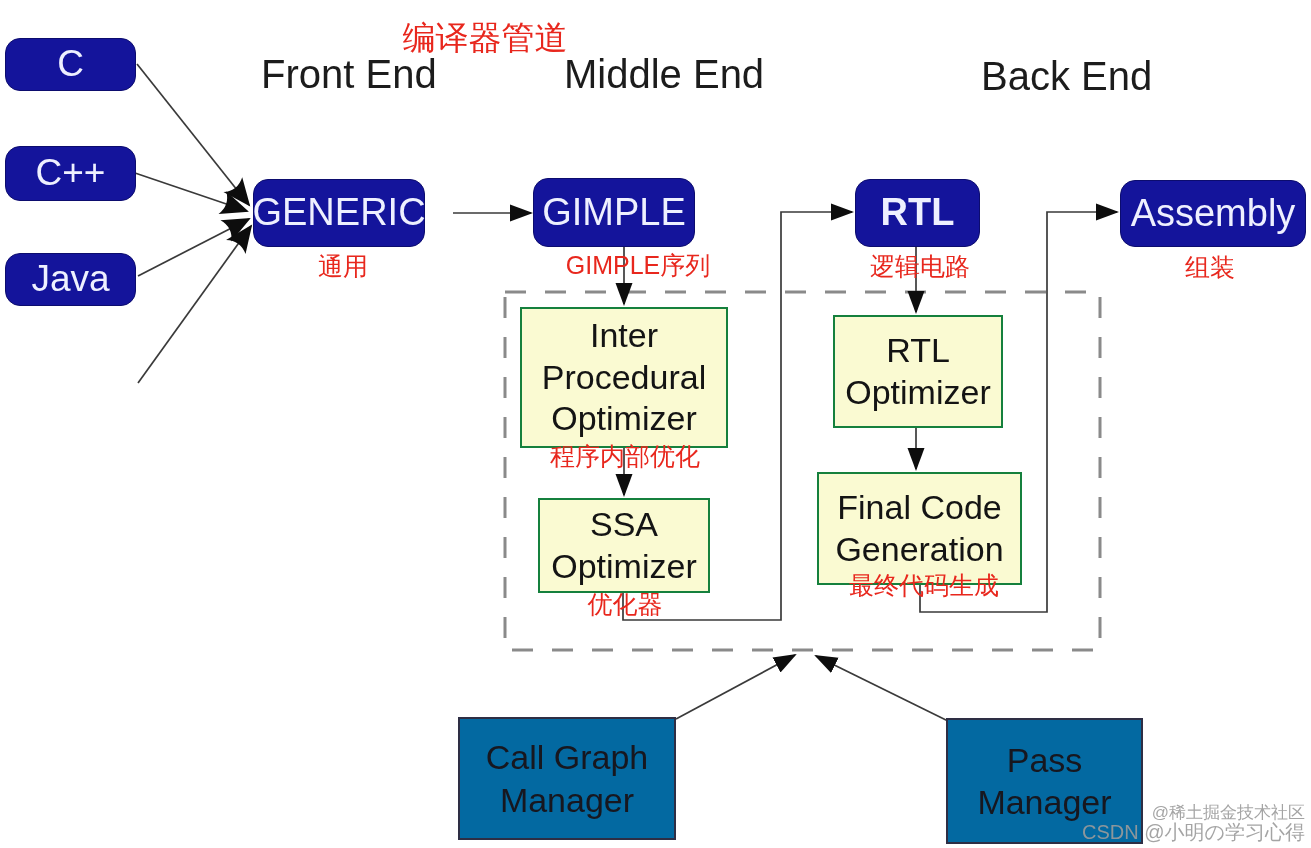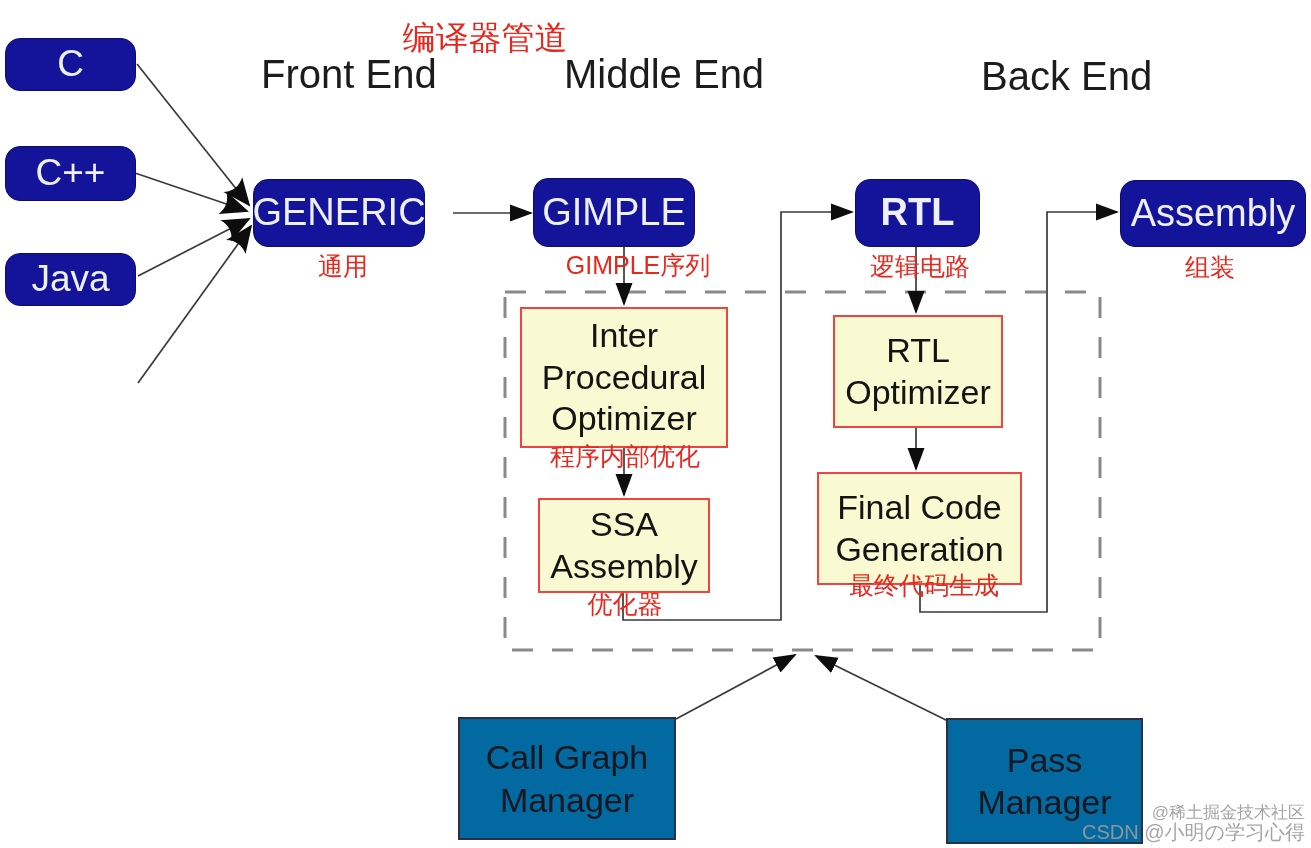--- a/index.html
+++ b/index.html
@@ -14,21 +14,21 @@
   .node{
     position:absolute;display:flex;align-items:center;justify-content:center;
     text-align:center;box-sizing:border-box;z-index:2;
   }
   .navy{
     background:#14149b;color:#eef0ff;border-radius:15px;
     font-size:37px;line-height:1.05;border:1px solid #0c0c6e;
   }
   .stage{font-size:38px;}
   .opt{
-    background:#fafad2;color:#141414;border:2px solid #ef4444;
+    background:#fafad2;color:#141414;border:2px solid #15803d;
     font-size:34px;line-height:1.22;padding:14px 8px;
   }
   .mgr{
     background:#0369a1;color:#17171f;border:2px solid #2e2e44;
     font-size:34px;line-height:1.25;
   }
   .hdr{
     position:absolute;color:#1c1c1c;font-size:40px;white-space:nowrap;
     z-index:2;
     margin-left:28px;
@@ -100,21 +100,21 @@
 
   <div class="node navy stage" style="left:855px;top:179px;width:125px;height:68px;font-weight:bold;">RTL</div>
   <div class="red red-note" style="left:920px;top:250px;">逻辑电路</div>
 
   <div class="node navy stage" style="left:1120px;top:180px;width:186px;height:67px;">Assembly</div>
   <div class="red red-note" style="left:1210px;top:251px;">组装</div>
 
   <div class="node opt" style="left:520px;top:307px;width:208px;height:141px;">Inter Procedural Optimizer</div>
   <div class="red red-note" style="left:625px;top:440px;">程序内部优化</div>
 
-  <div class="node opt" style="left:538px;top:498px;width:172px;height:95px;">SSA Assembly</div>
+  <div class="node opt" style="left:538px;top:498px;width:172px;height:95px;">SSA Optimizer</div>
   <div class="red red-note" style="left:625px;top:588px;">优化器</div>
 
   <div class="node opt" style="left:833px;top:315px;width:170px;height:113px;">RTL Optimizer</div>
 
   <div class="node opt" style="left:817px;top:472px;width:205px;height:113px;">Final Code Generation</div>
   <div class="red red-note" style="left:924px;top:569px;">最终代码生成</div>
 
   <div class="node mgr" style="left:458px;top:717px;width:218px;height:123px;">Call Graph Manager</div>
   <div class="node mgr" style="left:946px;top:718px;width:197px;height:126px;">Pass Manager</div>
 

